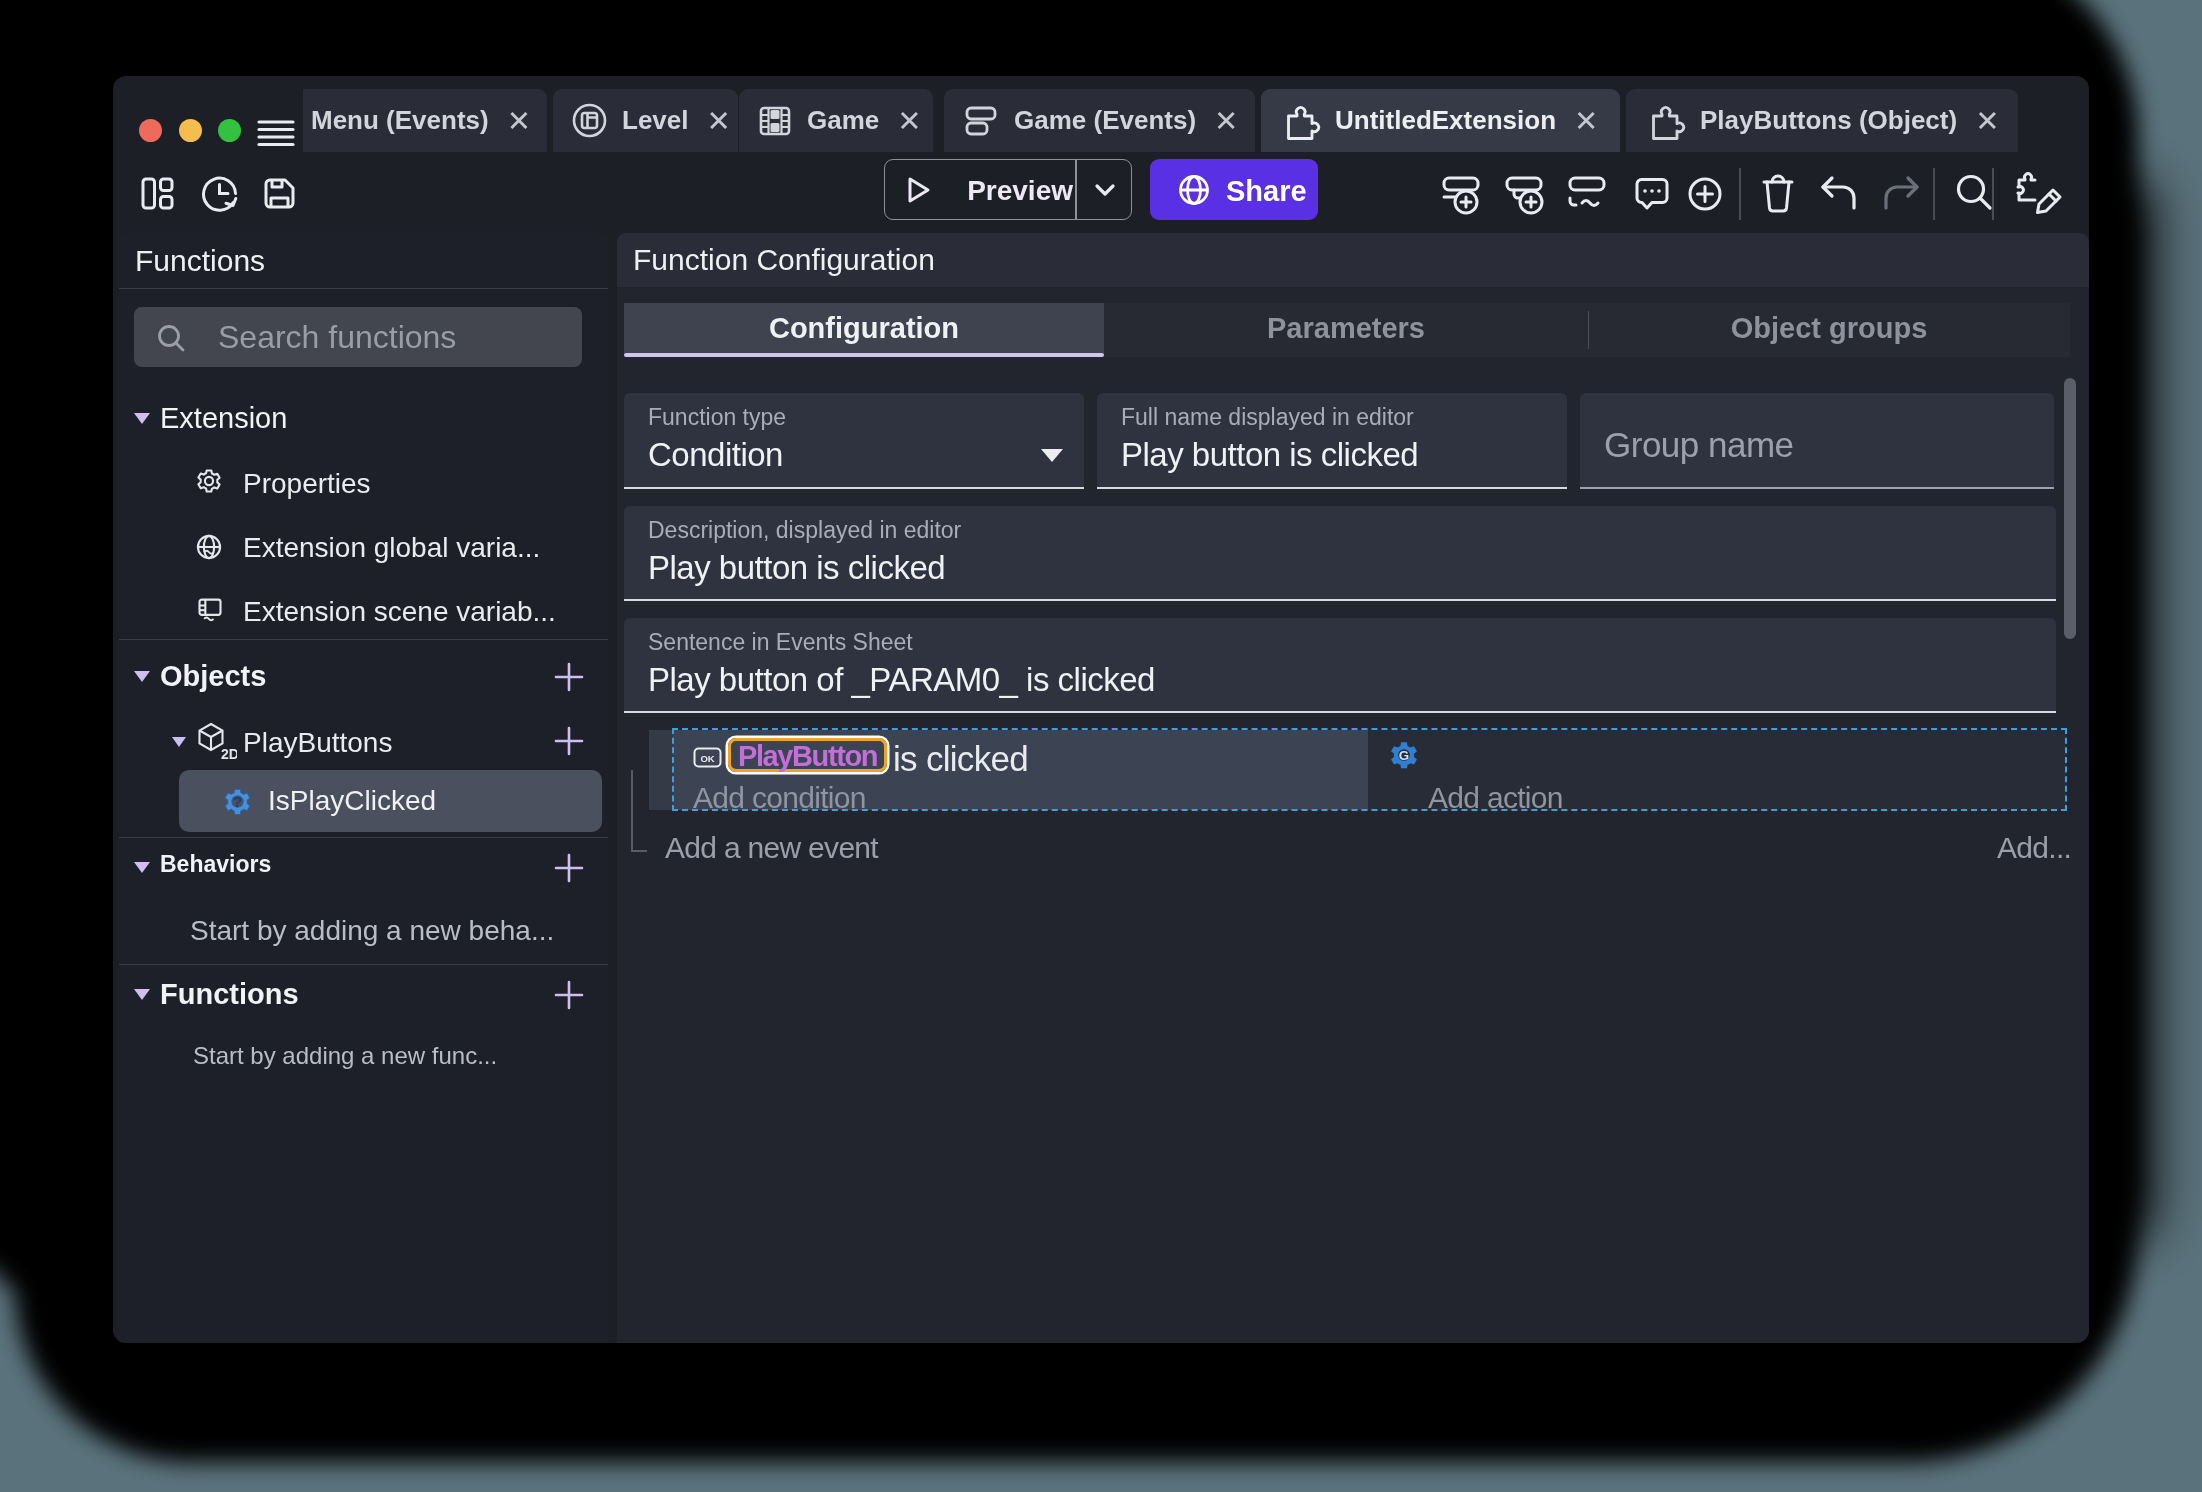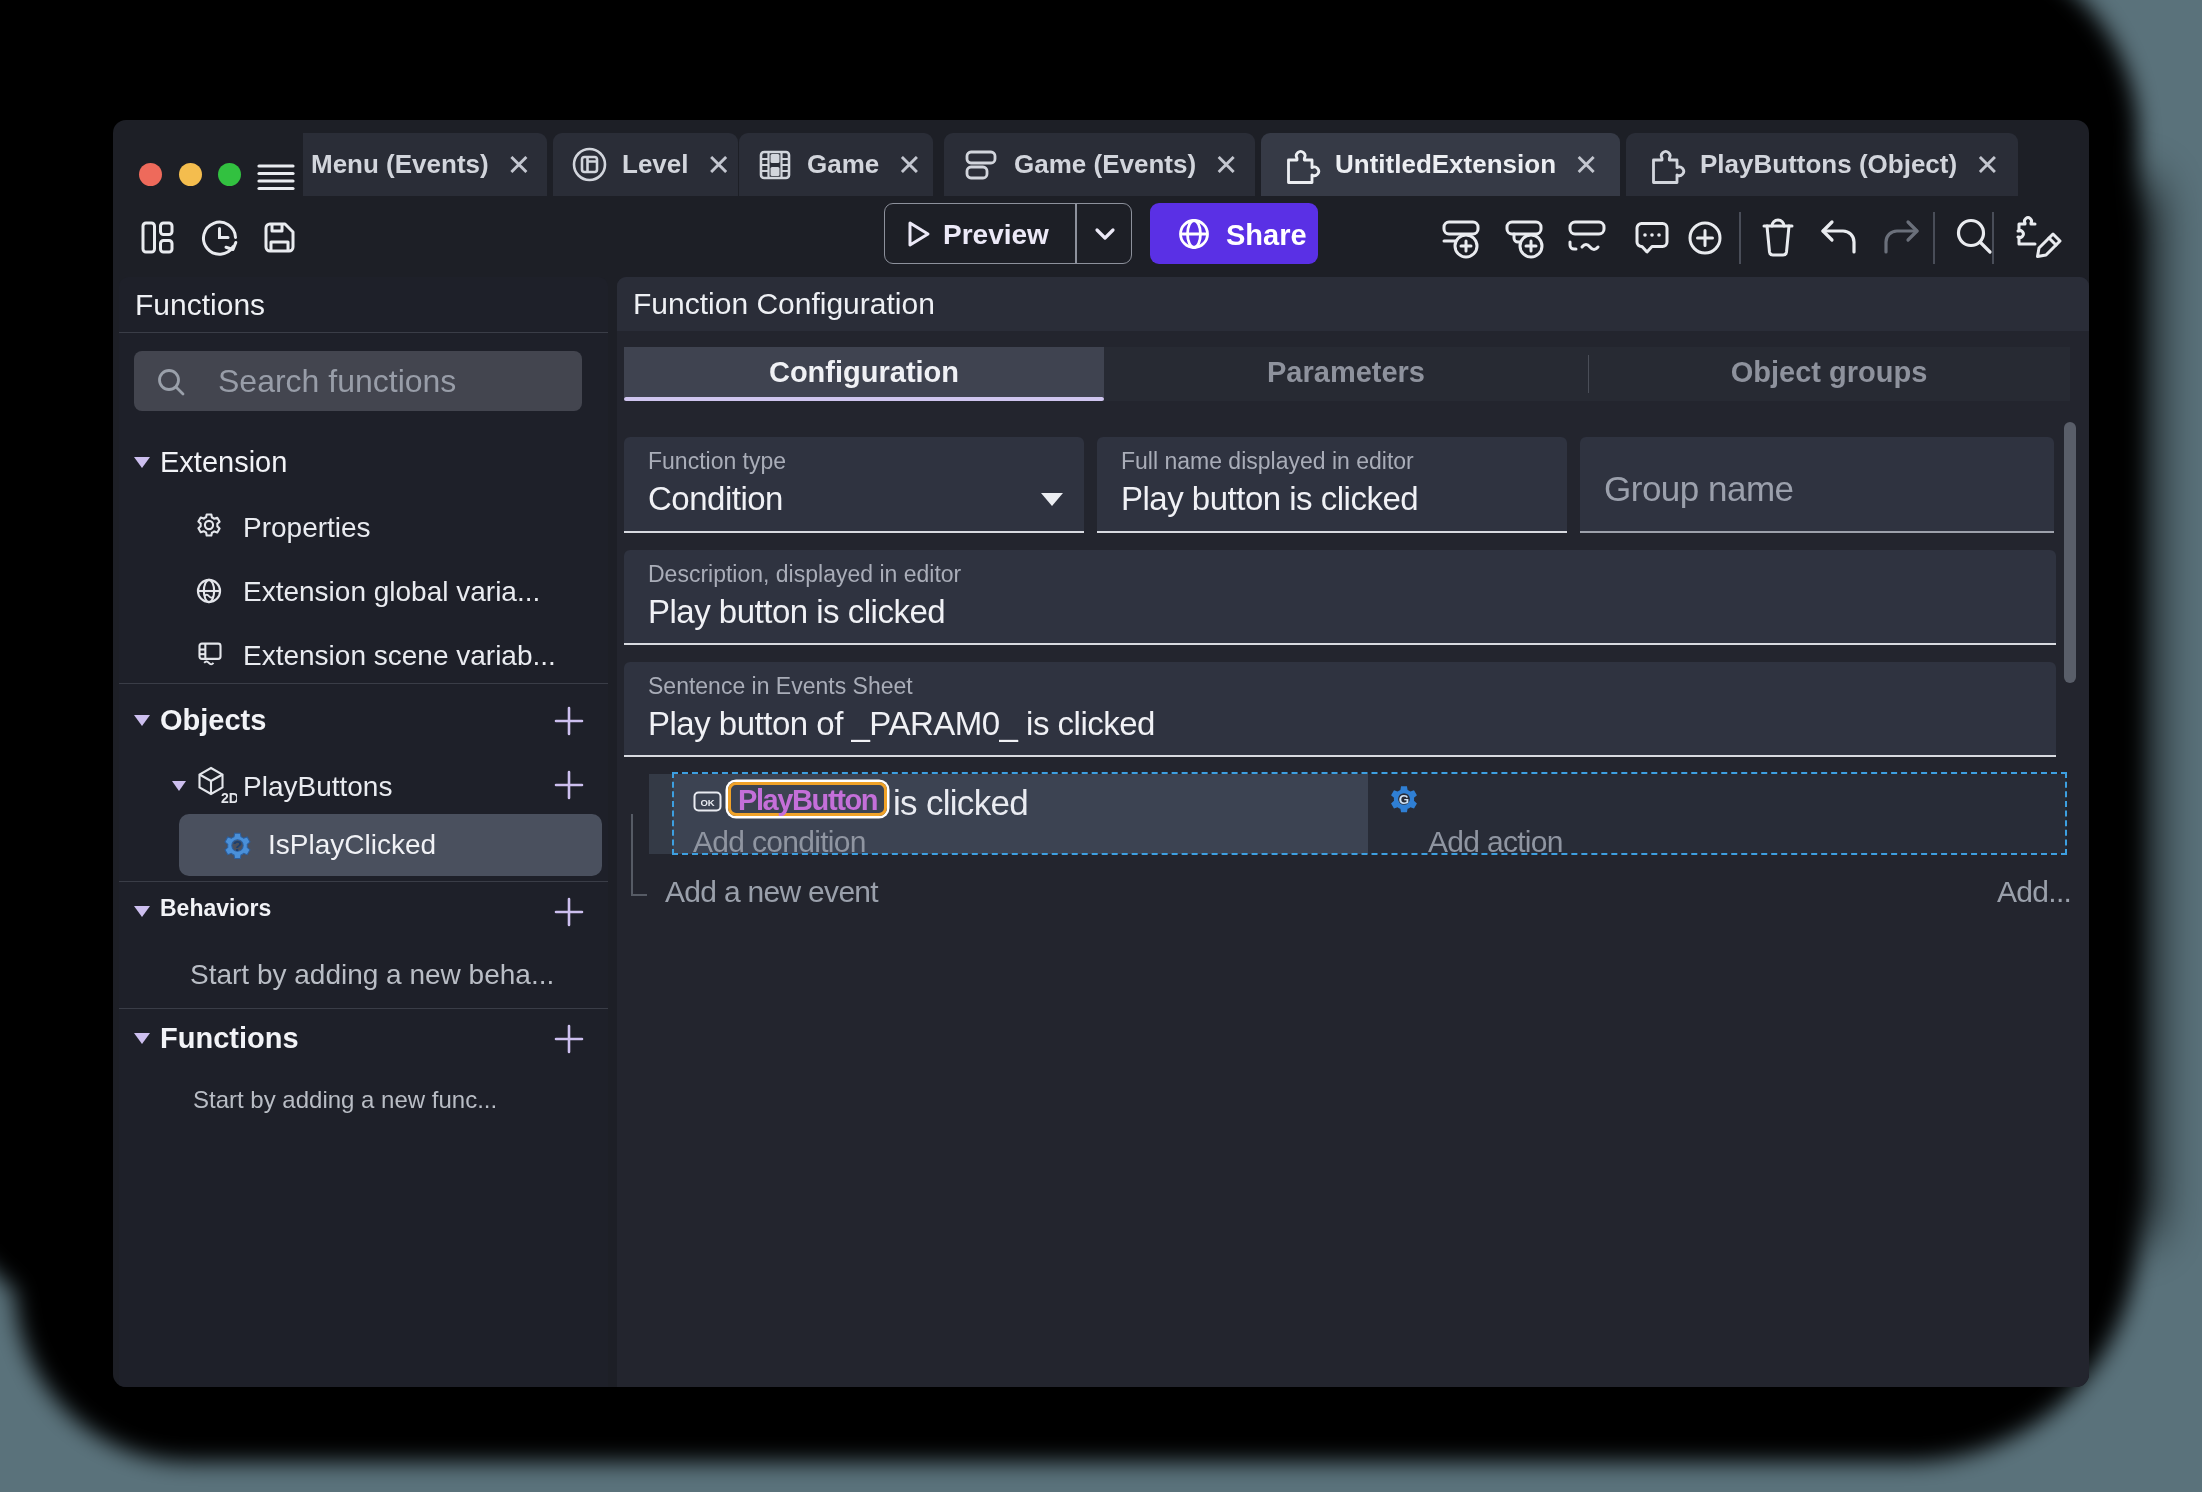--- a/index.html
+++ b/index.html
@@ -1,20 +1,20 @@
 <!DOCTYPE html>
 <html><head>
 <meta charset="utf-8">
 <style>
   * { margin:0; padding:0; box-sizing:border-box; }
   html,body { width:2202px; height:1492px; overflow:hidden; background:#5a727b; font-family:"Liberation Sans", sans-serif; }
   .abs { position:absolute; }
   #stage { position:relative; width:2202px; height:1492px; }
   #shadow { position:absolute; left:0; top:0; }
-  #win { position:absolute; left:113px; top:76px; width:1976px; height:1267px; background:#1d1f26; border-radius:13px; overflow:hidden;margin-top:44px; }
+  #win { position:absolute; left:113px; top:76px; width:1976px; height:1267px; background:#1d1f26; border-radius:13px; overflow:hidden; }
 
   
   #tabbar { position:absolute; left:0; top:13px; width:100%; height:63px; }
   .tab { position:absolute; top:0; height:63px; background:#2a2d37; border-radius:9px 9px 0 0; color:#d2d5dc; font-size:26px; font-weight:bold; display:flex; align-items:center; }
   .tab.active { background:#363a46; color:#eceef2; }
   .tab .x { font-weight:300; color:#c3c6cf; font-size:29px; margin-left:18px; }
   .tab svg { margin-right:14px; }
 
   
   #toolbar { position:absolute; left:0; top:0; width:100%; height:233px; }
@@ -128,21 +128,21 @@
             <path d="M 11 5 v 7 h 10 v -7"></path>
             <path d="M 10 32 v -9 h 17 v 9"></path>
           </g>
         </svg>
 
       <div class="abs" style="left:771px;top:83px;width:248px;height:61px;border:1.5px solid #8d919c;border-radius:9px"></div>
       <div class="abs" style="left:962px;top:84px;width:1.5px;height:59px;background:#8d919c"></div>
       <svg class="abs" style="left:789px;top:98px" width="32" height="32" viewBox="0 0 32 32">
           <path d="M 8 5 L 26 16 L 8 27 Z" fill="none" stroke="#ece9f7" stroke-width="3" stroke-linejoin="round"></path>
         </svg>
-      <div class="abs" style="left:830px;top:99px;width:130px;text-align:left;font-size:28px;font-weight:bold;color:#ece9f7">Preview</div>
+      <div class="abs" style="left:830px;top:99px;width:130px;text-align:right;font-size:28px;font-weight:bold;color:#ece9f7">Preview</div>
       <svg class="abs" style="left:978px;top:104px" width="28" height="22" viewBox="0 0 28 22">
           <path d="M 6 6 l 8 8 l 8 -8" fill="none" stroke="#ece9f7" stroke-width="3.2" stroke-linecap="round" stroke-linejoin="round"></path>
         </svg>
 
       <div class="abs" style="left:1037px;top:83px;width:168px;height:61px;background:#5a30e5;border-radius:9px"></div>
       <svg class="abs" style="left:1063px;top:96px" width="36" height="36" viewBox="0 0 36 36">
           <g fill="none" stroke="#ffffff" stroke-width="2.8">
             <circle cx="18" cy="18" r="13.5"></circle>
             <ellipse cx="18" cy="18" rx="6.5" ry="13.5"></ellipse>
             <line x1="4.5" y1="18" x2="31.5" y2="18"></line>

